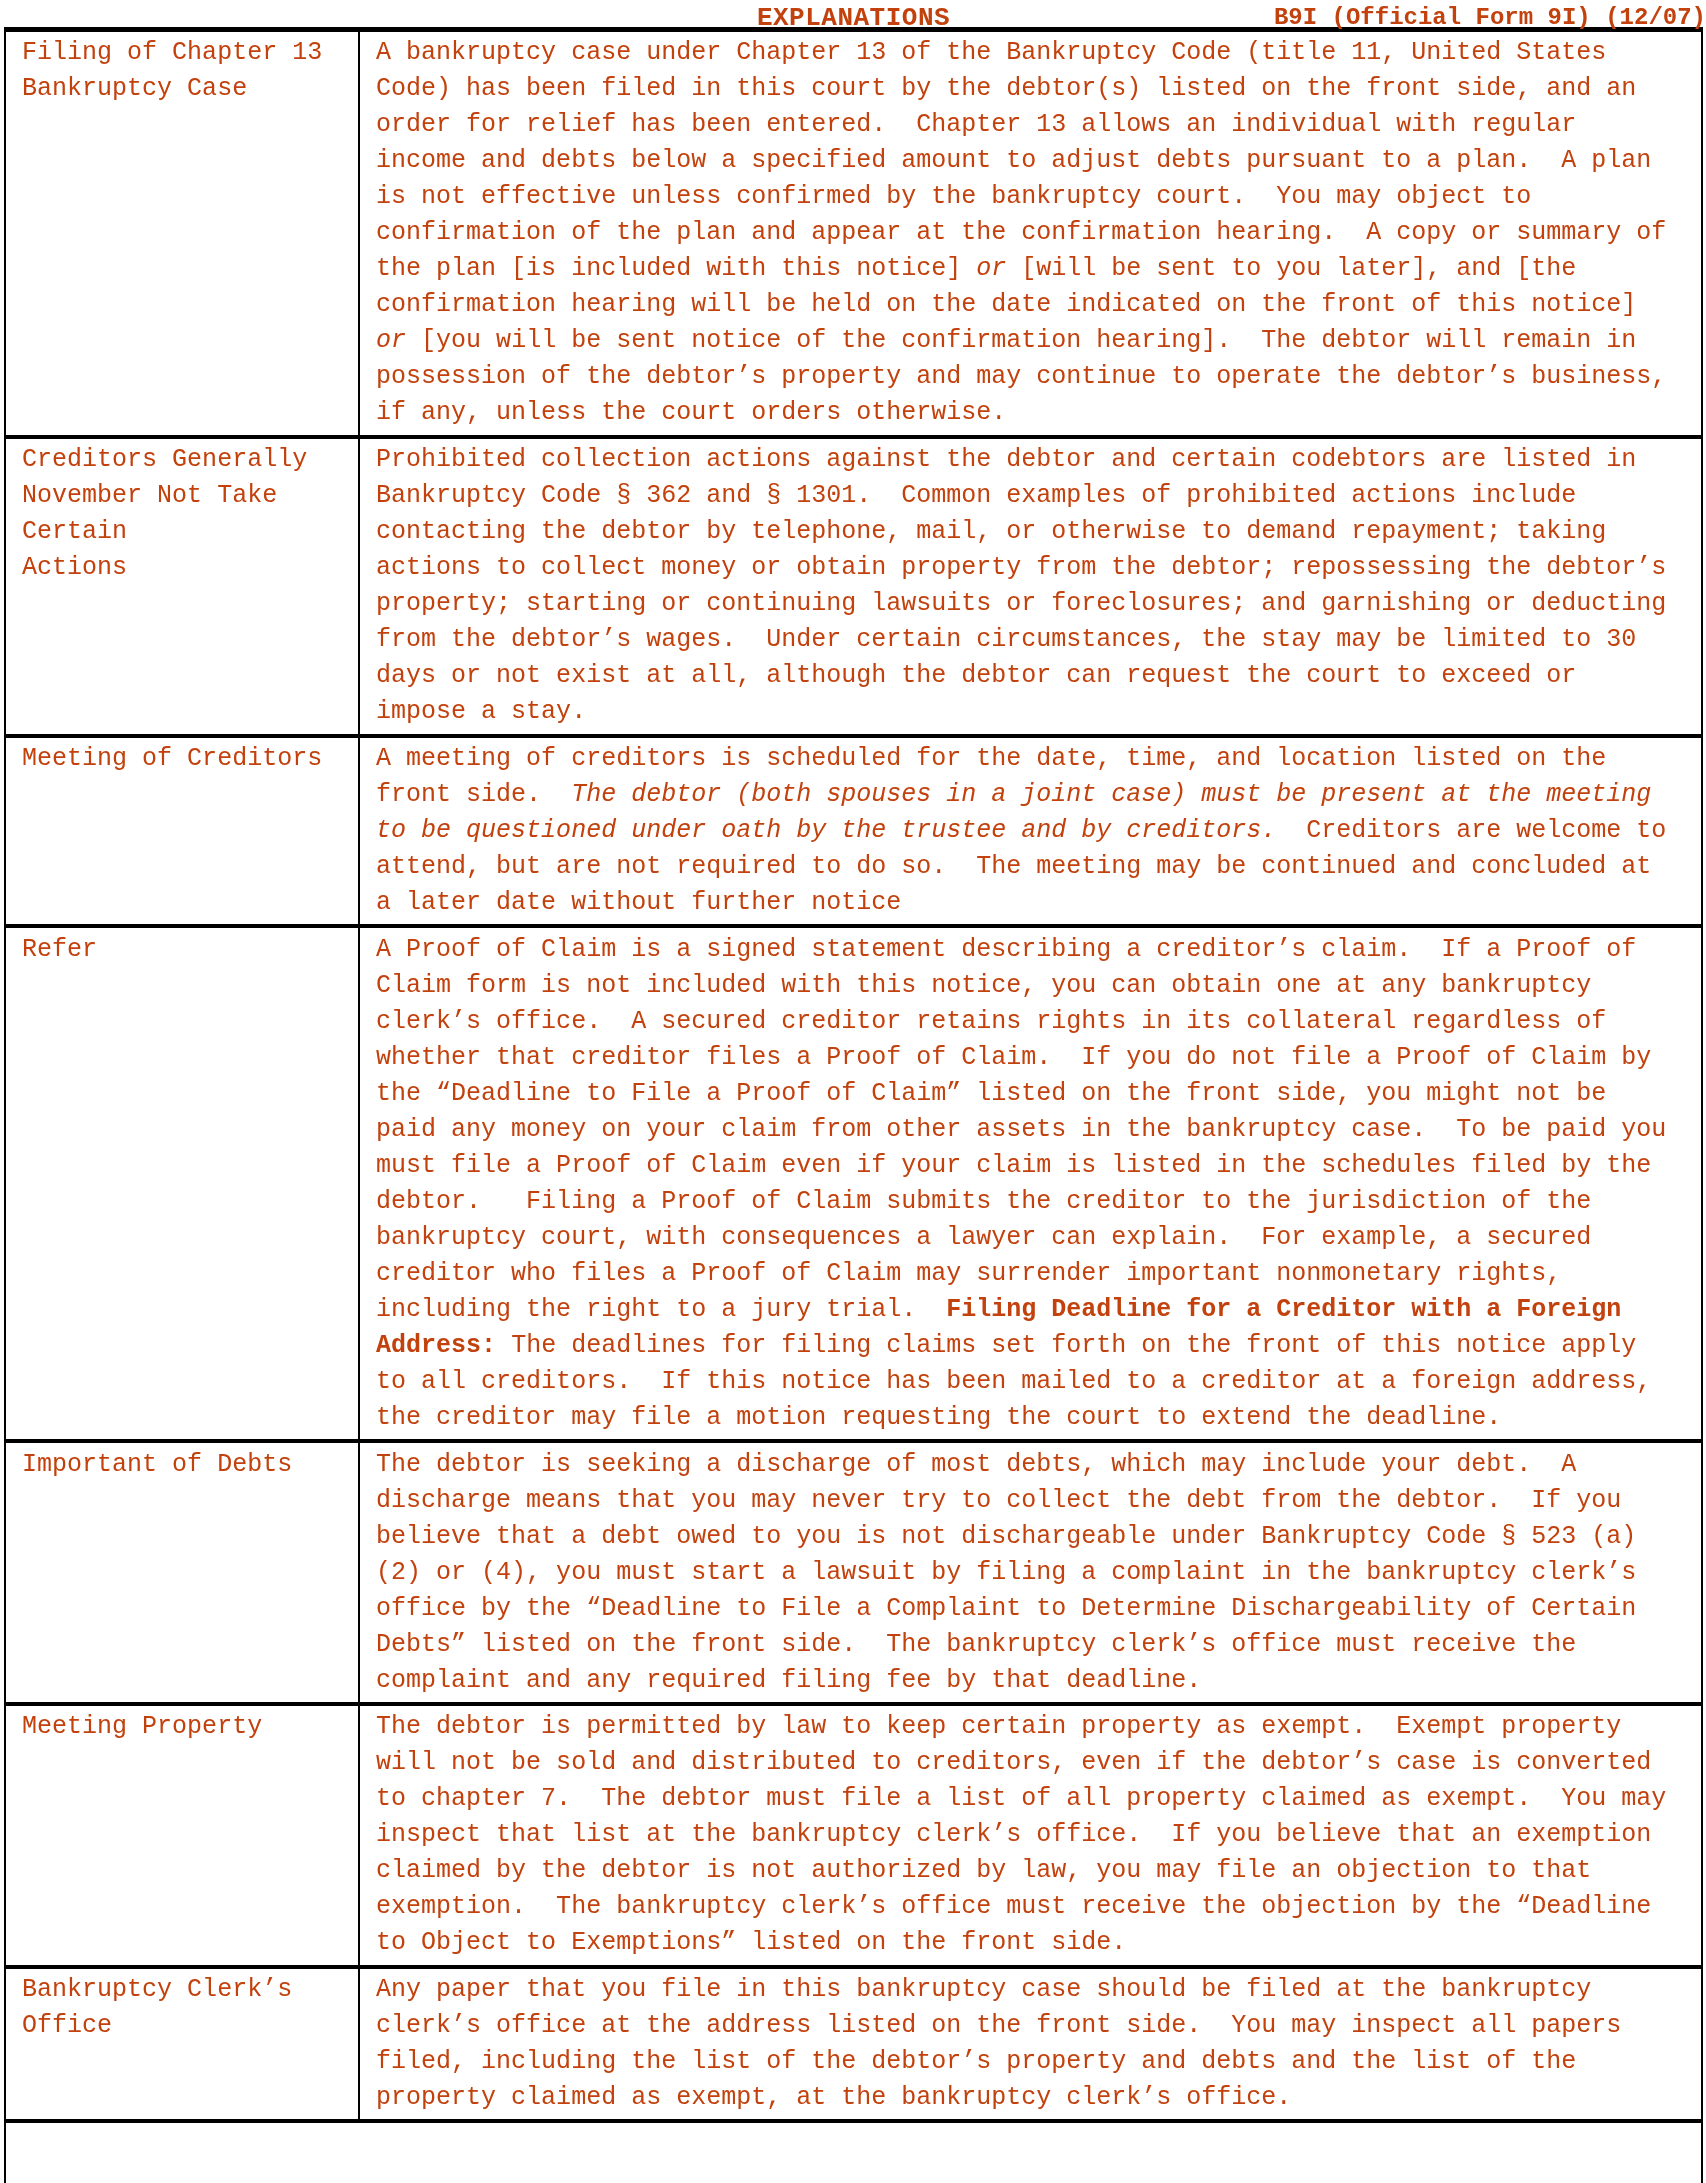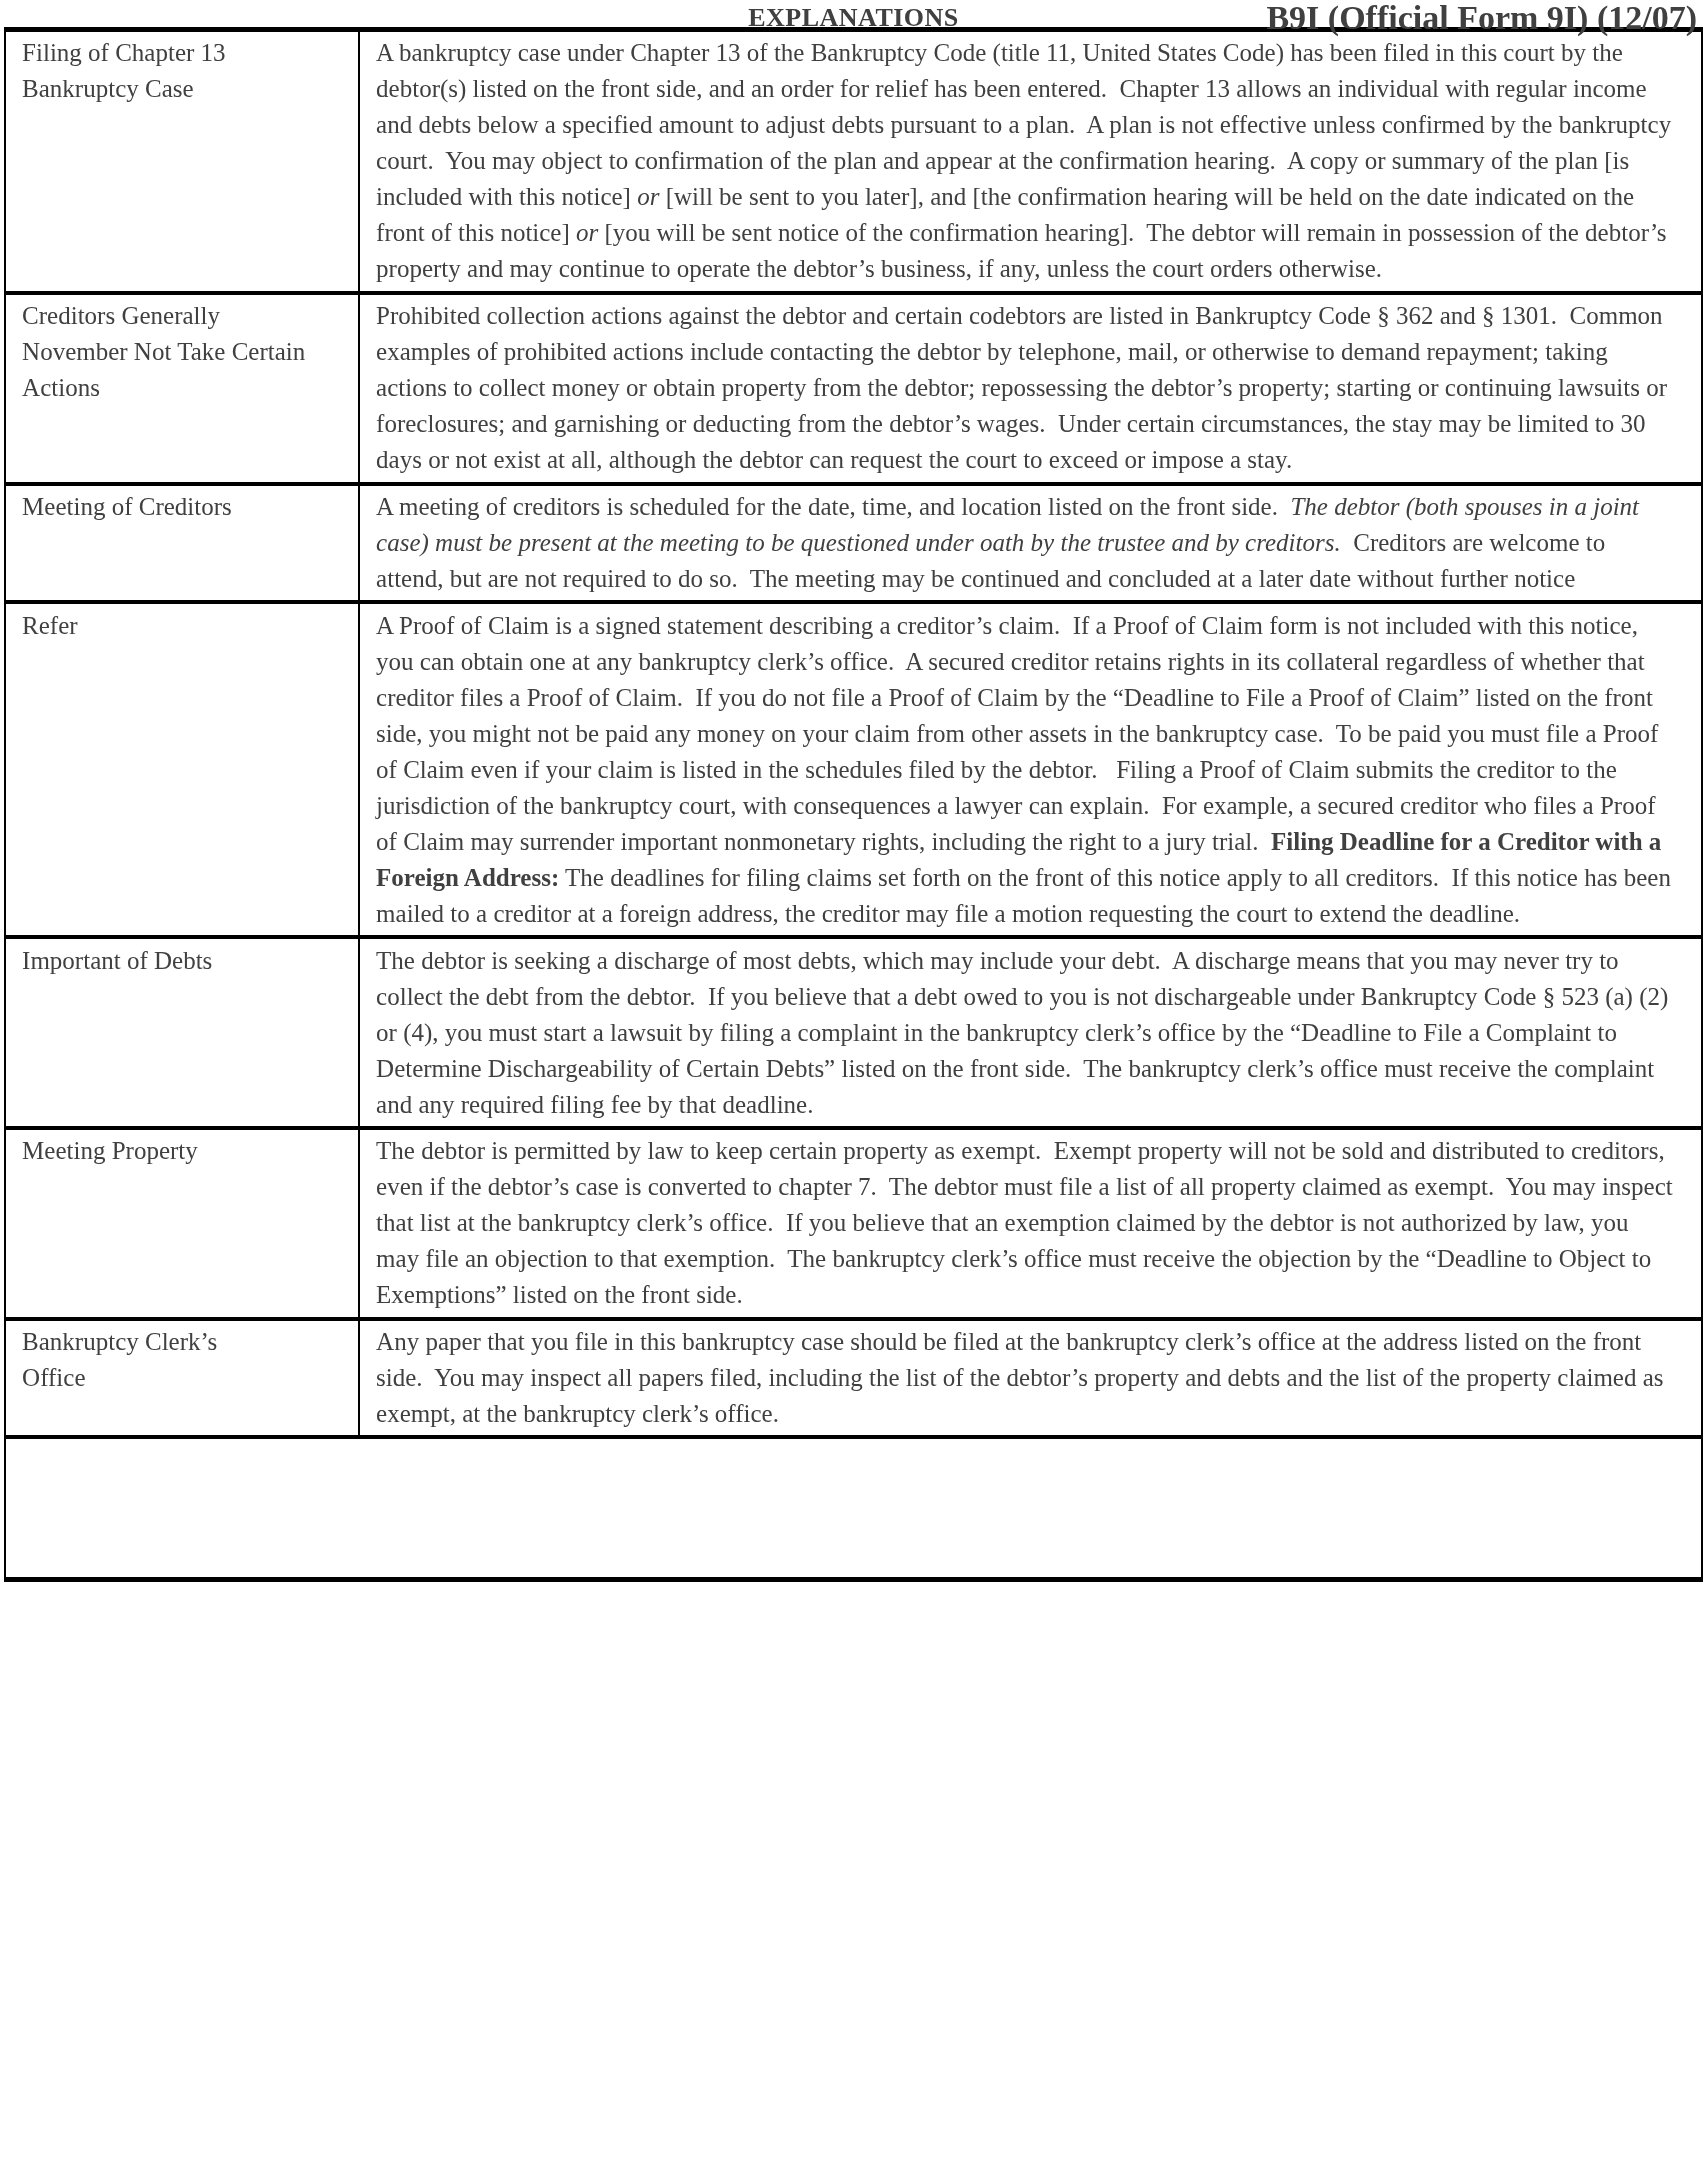--- a/index.html
+++ b/index.html
@@ -1,45 +1,45 @@
 <!DOCTYPE html>
 <html style="font-size:7.7px"><head>
 <meta charset="utf-8">
 <style>
   html, body { margin: 0; padding: 0; background: #ffffff; }
   .page {
     position: relative;
     width: 1707px;
     height: 2183px;
     background: #ffffff;
-    color: #404040;
-    font-family: Liberation Serif, serif;
+    color: #c2410c;
+    font-family: Liberation Mono, monospace;
     font-size: 25px;
     line-height: 36px;
     overflow: hidden;
     box-sizing: border-box;
   }
   .hdr {
     position: relative;
     height: 27px;
     font-weight: bold;
   }
   .hdr .title {
     position: absolute;
     left: 0; right: 0;
     top: 0;
     text-align: center;
     font-size: 26px;
     letter-spacing: 0.5px;
   }
   .hdr .formid {
     position: absolute;
-    right: 10px;
+    right: 1px;
     top: 0;
-    font-size: 34px;
+    font-size: 24px;
   }
   table.expl {
     border-collapse: collapse;
     table-layout: fixed;
     width: 1699px;
     margin-left: 3.8px;
     border: 2.9px solid #000;
     border-top-width: 5.8px;
     border-bottom-width: 5.8px;
     padding-left: 48px;

